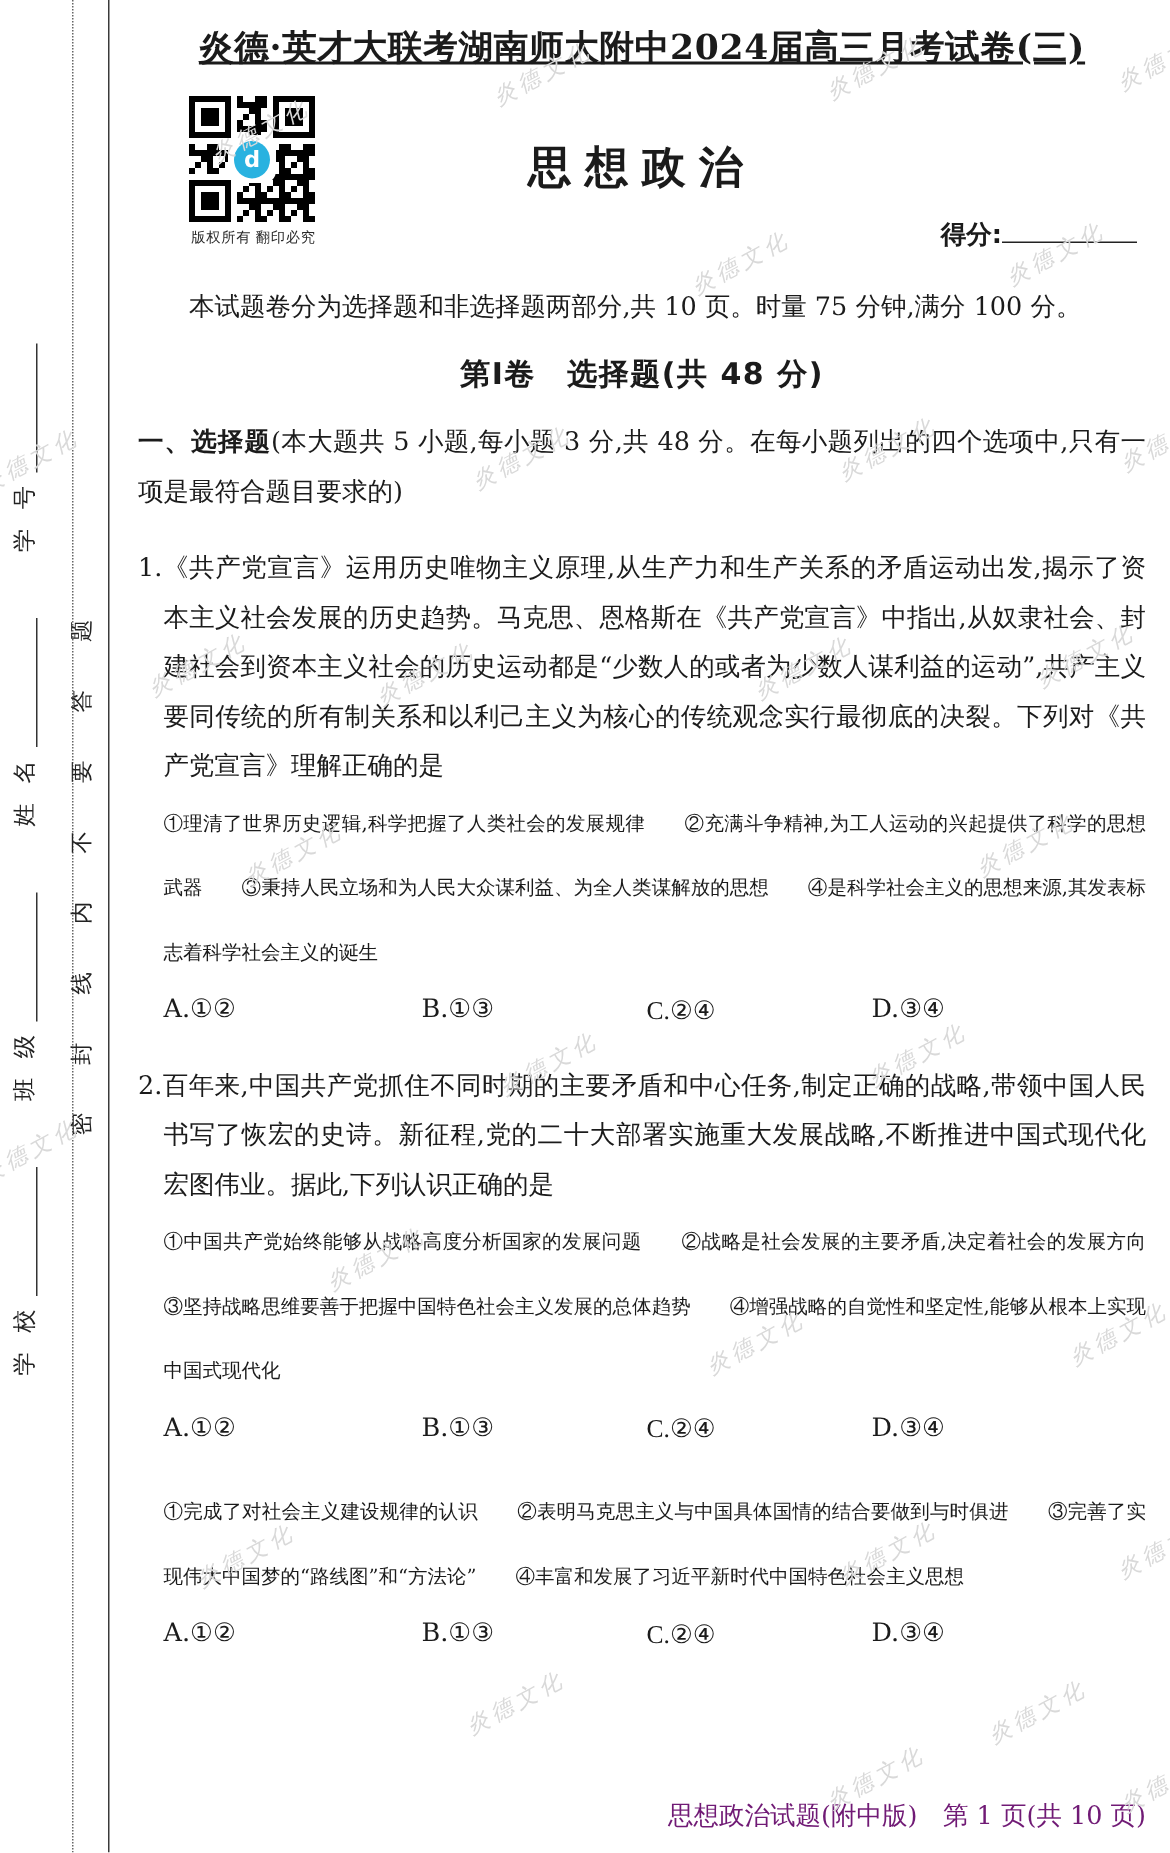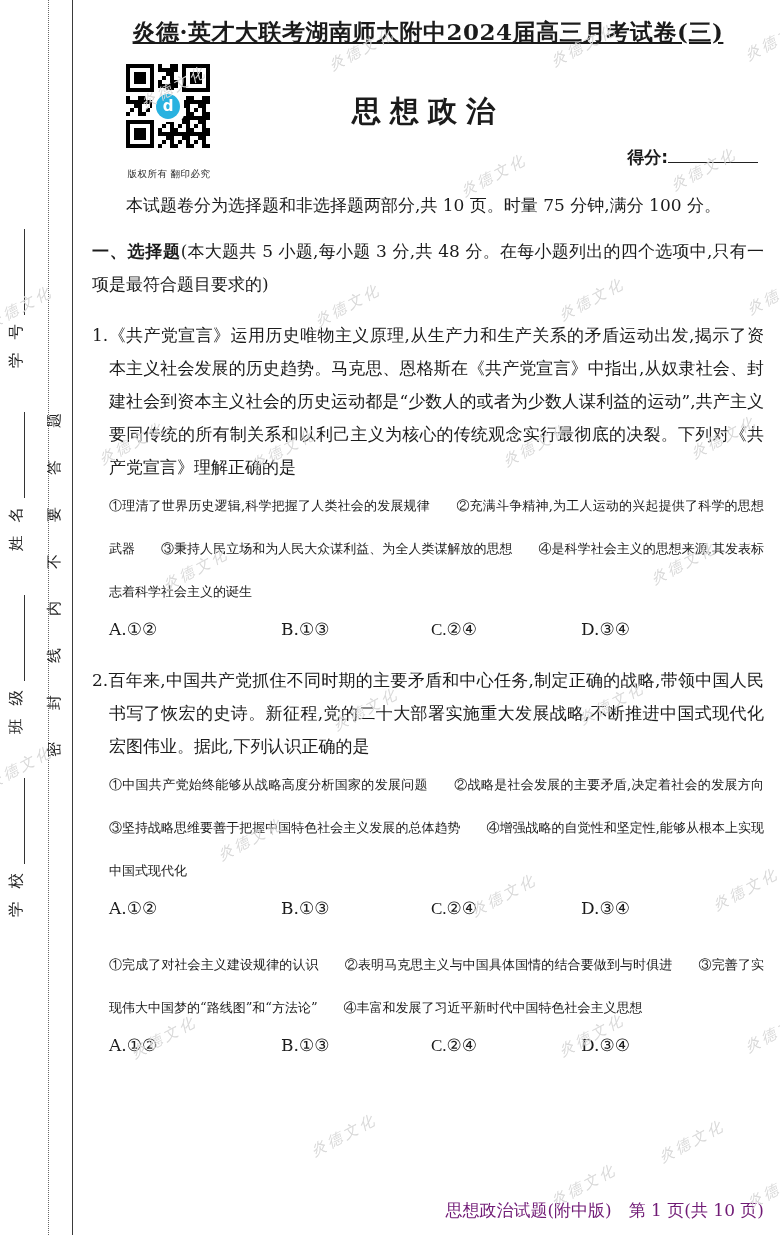--- a/index.html
+++ b/index.html
@@ -49,21 +49,21 @@
   .qr-logo{
     position:absolute;left:27px;top:27px;width:30px;height:30px;background:#fff;border-radius:7px;
     display:flex;align-items:center;justify-content:center;box-shadow:0 0 0 1px #fff;
   }
   .qr-logo span{
     display:flex;width:24px;height:24px;border-radius:50%;background:#29b2e0;color:#fff;
     align-items:center;justify-content:center;font-family:"DejaVu Sans",sans-serif;
     font-weight:bold;font-size:15px;padding-bottom:1px;
   }
   .qr-caption{
-    margin-top:20px;width:86px;text-align:center;font-size:9.5px;letter-spacing:0.5px;color:#2a2a2a;
+    margin-top:4px;width:86px;text-align:center;font-size:9.5px;letter-spacing:0.5px;color:#2a2a2a;
     font-family:Liberation Sans, sans-serif;white-space:nowrap;
   }
 
   .subject-title{
     margin:46px 0 0;text-align:center;font-weight:bold;font-size:29px;line-height:36px;
     letter-spacing:9px;font-family:"DejaVu Sans","Liberation Sans",sans-serif;
   }
 
   .score-line{
     margin:16px 6px 0 0;text-align:right;font-weight:bold;font-size:17px;line-height:24px;
@@ -300,20 +300,21 @@
     </div>
 
     <h2 class="subject-title">思想政治</h2>
 
     <div class="score-line">
       <span>得分:</span><span class="score-blank"></span>
     </div>
 
     <p class="intro">本试题卷分为选择题和非选择题两部分,共 10 页。时量 75 分钟,满分 100 分。</p>
 
+    <h3 class="section-title">第Ⅰ卷　选择题(共 48 分)</h3>
 
     <p class="part-heading"><b>一、选择题</b><span>(本大题共 5 小题,每小题 3 分,共 48 分。在每小题列出的四个选项中,只有一项是最符合题目要求的)</span></p>
 
     <div class="question">
       <p class="stem"><span>1.</span><span>《共产党宣言》运用历史唯物主义原理,从生产力和生产关系的矛盾运动出发,揭示了资本主义社会发展的历史趋势。马克思、恩格斯在《共产党宣言》中指出,从奴隶社会、封建社会到资本主义社会的历史运动都是“少数人的或者为少数人谋利益的运动”,共产主义要同传统的所有制关系和以利己主义为核心的传统观念实行最彻底的决裂。下列对《共产党宣言》理解正确的是</span></p>
       <p class="items">①理清了世界历史逻辑,科学把握了人类社会的发展规律　　②充满斗争精神,为工人运动的兴起提供了科学的思想武器　　③秉持人民立场和为人民大众谋利益、为全人类谋解放的思想　　④是科学社会主义的思想来源,其发表标志着科学社会主义的诞生</p>
       <div class="choices">
         <span>A.①②</span>
         <span>B.①③</span>
         <span>C.②④</span>

